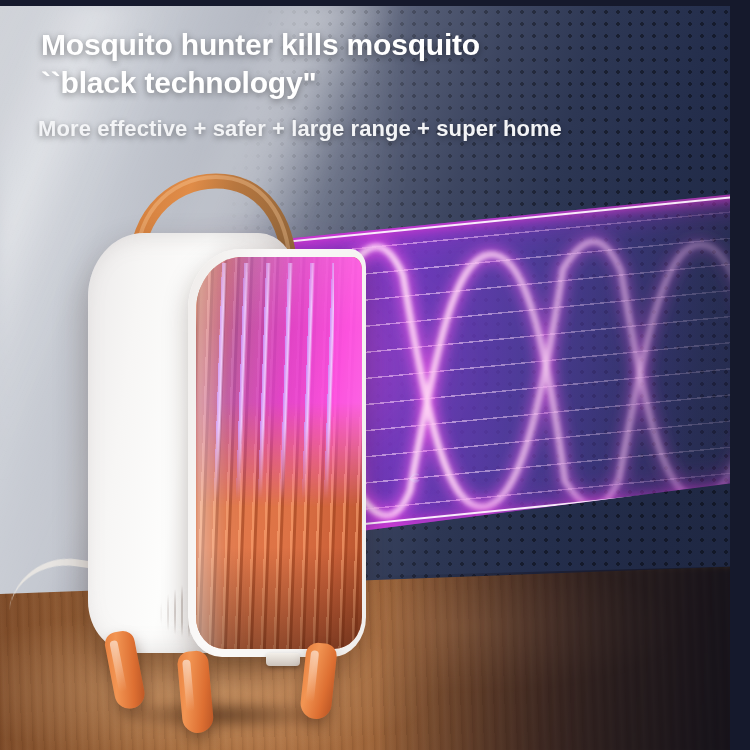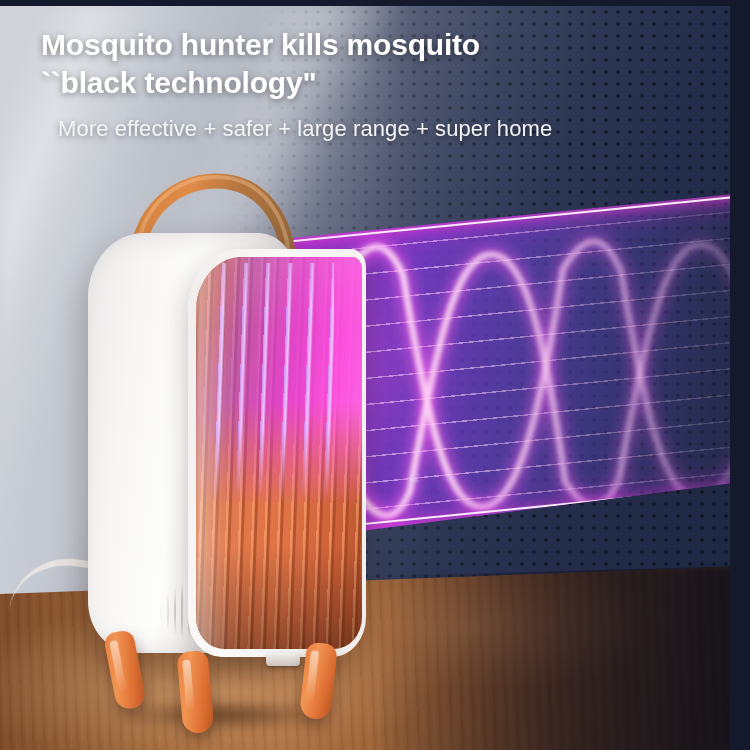--- a/index.html
+++ b/index.html
@@ -227,22 +227,22 @@
 
   
   .headline{
     position:absolute;left:41px;top:20px;width:640px;
     color:#ffffff;font-size:30px;line-height:1.27;font-weight:bold;
     letter-spacing:-0.2px;
     text-shadow:0 2px 7px rgba(0,0,0,0.42);
   }
   .headline .l2{display:block;}
   .subline{
-    position:absolute;left:58px;top:110px;width:660px;
-    color:#f3f4f6;font-size:22px;font-weight:normal;letter-spacing:0.1px;
+    position:absolute;left:38px;top:110px;width:660px;
+    color:#f3f4f6;font-size:22px;font-weight:bold;letter-spacing:0.1px;
     text-shadow:0 2px 6px rgba(0,0,0,0.40);
   }
   .badge-db{
     position:absolute;left:570px;top:640px;
     color:#ffffff;font-size:46px;font-weight:bold;letter-spacing:0.5px;
     text-shadow:0 3px 10px rgba(0,0,0,0.55), 0 0 2px rgba(0,0,0,0.35);
   }
 </style>
 </head>
 <body>

